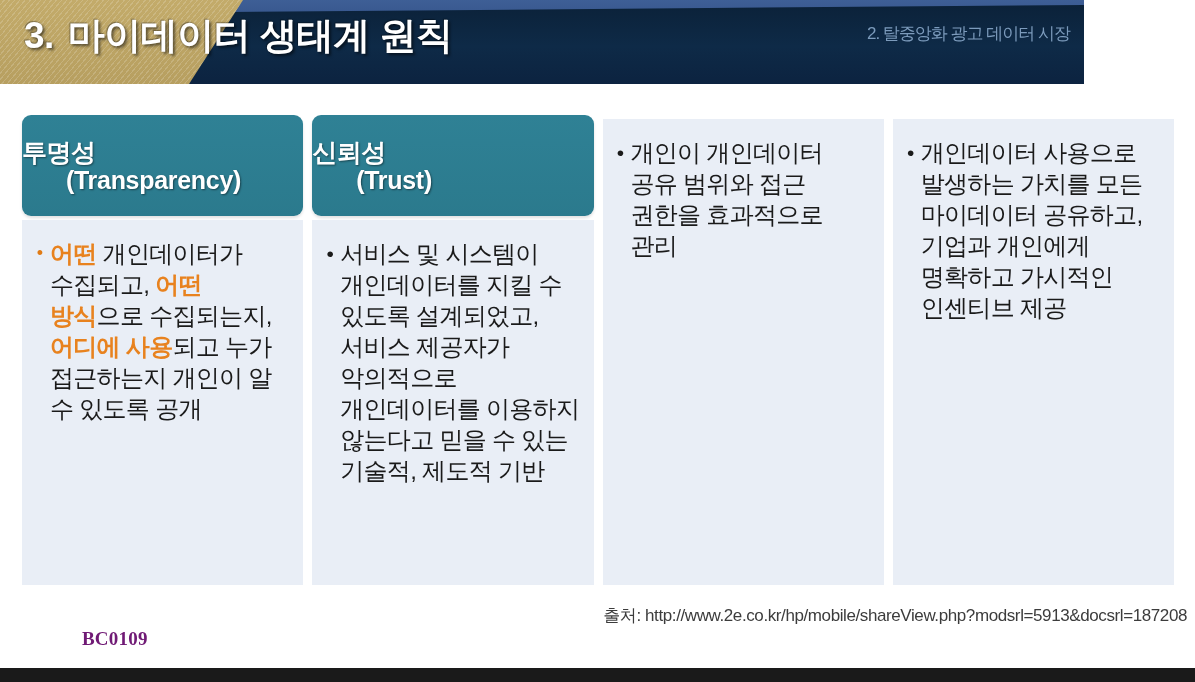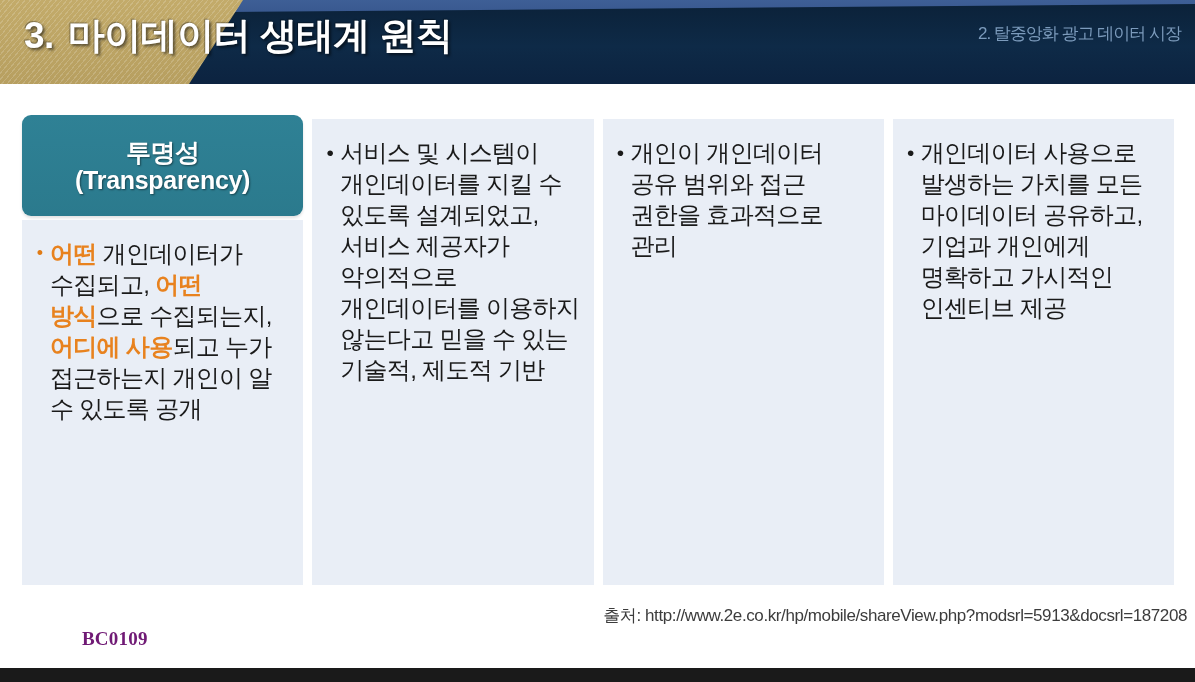--- a/index.html
+++ b/index.html
@@ -4,21 +4,21 @@
 <style>
   html,body{margin:0;padding:0;}
   body{
     width:1195px;height:682px;
     background:#ffffff;
     font-family:"Liberation Sans","DejaVu Sans",sans-serif;
     overflow:hidden;position:relative;
   }
 
   
-  .header-wrap{position:absolute;left:0;top:0;width:1195px;height:84px;overflow:hidden;}
+  .header-wrap{position:absolute;left:0;top:0;width:1084px;height:84px;overflow:hidden;}
   .hdr-topstrip{
     position:absolute;left:0;top:0;width:1195px;height:22px;
     background:linear-gradient(to bottom,#3E5F96 0%,#35538A 100%);
   }
   .hdr-navy{
     position:absolute;left:0;top:0;width:1195px;height:84px;
     background:linear-gradient(to bottom,#0B2138 0%,#0E2A47 55%,#0C2340 100%);
     clip-path:polygon(0 14px, 1195px 4px, 1195px 84px, 0 84px);
   }
   .hdr-gold{
@@ -48,26 +48,26 @@
   .cols{
     position:absolute;left:22px;top:115px;
     width:1152px;height:470px;
     display:flex;gap:9px;
   }
   .col{flex:1 1 0;display:flex;flex-direction:column;min-width:0;}
   .col-head{
     height:101px;border-radius:9px;
     background:linear-gradient(to bottom,#2F8195 0%,#2B7A8D 100%);
     box-shadow:0 2px 3px rgba(0,0,0,.12);
-    display:flex;flex-direction:column;align-items:center;justify-content:center;
+    display:flex;flex-direction:column;align-items:flex-start;justify-content:center;
     color:#ffffff;line-height:1.12;
     text-shadow:1px 1px 2px rgba(0,0,0,.45);
   }
   .col-head .kr{font-size:25px;font-weight:bold;letter-spacing:-0.5px;}
-  .col-head .en{font-size:25px;font-weight:bold;letter-spacing:-0.3px;}
+  .col-head .en{font-size:25px;font-weight:bold;letter-spacing:-0.3px;margin-left:44px;}
   .col-body{
     flex:1 1 auto;margin-top:4px;
     background:#E9EEF6;
     padding:18px 10px 14px 8px;
     box-sizing:border-box;
   }
   .bullet-row{display:flex;align-items:flex-start;}
   .bullet{
     flex:0 0 auto;width:20px;text-align:center;
     font-size:21px;line-height:31px;color:#1A1A1A;
@@ -118,20 +118,24 @@
     </div>
     <div class="col-body">
       <div class="bullet-row">
         <span class="bullet orange">•</span>
         <span class="bullet-text"><span class="hl">어떤 </span><span>개인데이터가 수집되고, </span><span class="hl">어떤 방식</span><span>으로 수집되는지, </span><span class="hl">어디에 사용</span><span>되고 누가 접근하는지 개인이 알 수 있도록 공개</span></span>
       </div>
     </div>
   </div>
 
   <div class="col">
+    <div class="col-head">
+      <div class="kr">신뢰성</div>
+      <div class="en">(Trust)</div>
+    </div>
     <div class="col-body">
       <div class="bullet-row">
         <span class="bullet">•</span>
         <span class="bullet-text"><span>서비스 및 시스템이 개인데이터를 지킬 수 있도록 설계되었고, 서비스 제공자가 악의적으로 개인데이터를 이용하지 않는다고 믿을 수 있는 기술적, 제도적 기반</span></span>
       </div>
     </div>
   </div>
 
   <div class="col">
     <div class="col-body">

